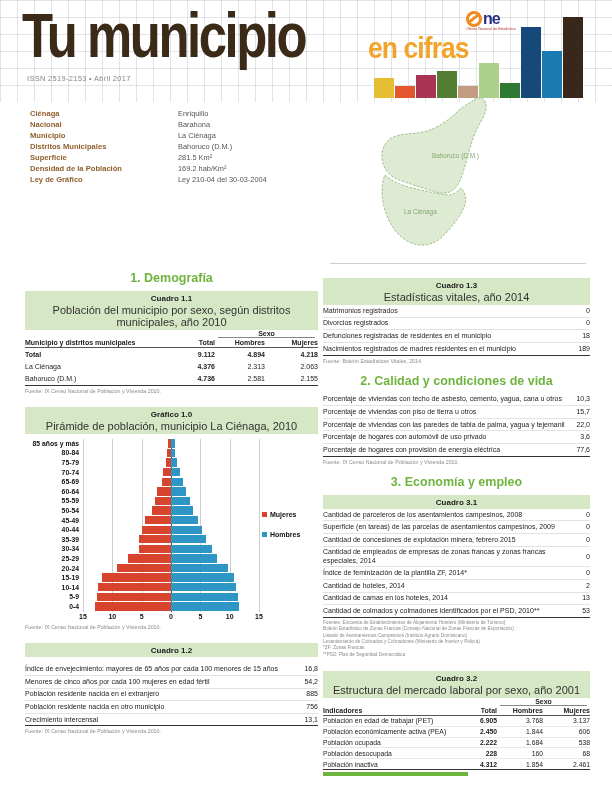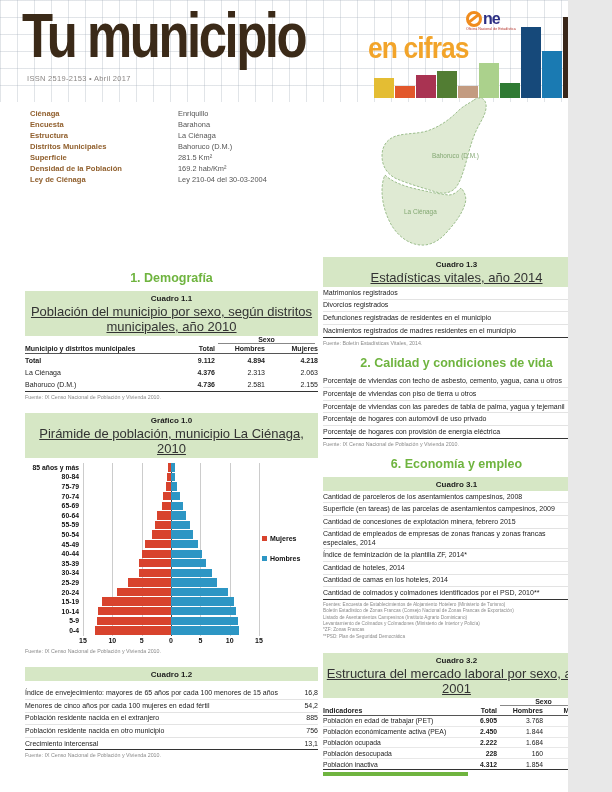--- a/index.html
+++ b/index.html
@@ -1,16 +1,16 @@
 <!DOCTYPE html>
 <html><head>
 <meta charset="utf-8">
 <style>
   html,body{margin:0;padding:0;background:#e8e8e8;}
-  .page{position:relative;width:568px;height:792px;background:#ffffff;overflow:hidden;
+  .page{position:relative;width:612px;height:792px;background:#ffffff;overflow:hidden;
         font-family:"Liberation Sans",sans-serif;color:#222;}
   
   .header{position:absolute;left:0;top:0;width:612px;height:102px;background:#fff;}
   .header::before{content:"";position:absolute;inset:0;
      background-image:linear-gradient(rgba(170,180,190,.35) 1px,transparent 1px),
                       linear-gradient(90deg,rgba(170,180,190,.35) 1px,transparent 1px);
      background-size:17px 17px;}
   .main-title{position:absolute;left:22px;top:4px;font-size:62px;font-weight:bold;color:#3b2a18;
      letter-spacing:-3px;line-height:1.0;transform:scale(0.82,1.02);transform-origin:left top;white-space:nowrap;}
   .sub-title{position:absolute;left:368px;top:31px;font-size:30px;font-weight:bold;color:#f2a42a;
@@ -28,25 +28,25 @@
   .info{position:absolute;left:30px;top:108px;width:315px;}
   .inforow{display:flex;height:11px;align-items:center;}
   .infolabel{width:148px;font-size:7.6px;font-weight:bold;color:#91602e;}
   .infovalue{font-size:7.4px;color:#555;}
   
   .map{position:absolute;left:378px;top:94px;width:202px;height:168px;}
   .map-label{position:absolute;font-size:6.4px;color:#84a873;white-space:nowrap;}
   .map-rule{position:absolute;left:330px;top:263px;width:256px;border-top:1px solid #cfcfcf;}
   
   .col-left{position:absolute;left:25px;top:271px;width:293px;}
-  .col-right{position:absolute;left:323px;top:257px;width:267px;}
+  .col-right{position:absolute;left:323px;top:278px;width:267px;}
   .sec-title{color:#6fb43f;font-weight:bold;font-size:12.5px;text-align:center;margin-bottom:6px;}
   .band{background:#d6e7c5;text-align:center;padding:3px 2px 2px;}
   .band .bt{font-size:8px;font-weight:bold;color:#1d1d1d;}
-  .band .bs{font-size:13px;color:#333;margin-top:1px;text-decoration:underline;}
+  .band .bs{font-size:11px;color:#333;margin-top:1px;}
   .fuente{font-size:5.3px;color:#8a8a8a;margin-top:2px;}
   
   .itable{border-bottom:1.5px solid #333;}
   .irow{display:flex;justify-content:space-between;align-items:center;
         border-bottom:1px solid #e3e3e3;padding:1.8px 0;font-size:7px;color:#222;line-height:1.15;}
   .irow:last-child{border-bottom:none;}
   .ilabel{padding-right:6px;}
   .ival{white-space:nowrap;text-align:right;}
   
   .dt-head{display:flex;align-items:flex-end;border-bottom:1px solid #555;padding-bottom:1px;}
@@ -115,41 +115,41 @@
         <div class="hbar" style="height: 81px; background: rgb(57, 39, 26);"></div>
       </div>
   </div>
 
   <div class="info">
     <div class="inforow">
         <span class="infolabel">Ciénaga</span>
         <span class="infovalue">Enriquillo</span>
       </div>
     <div class="inforow">
-        <span class="infolabel">Encuesta</span>
+        <span class="infolabel">Nacional</span>
         <span class="infovalue">Barahona</span>
       </div>
     <div class="inforow">
-        <span class="infolabel">Estructura</span>
+        <span class="infolabel">Municipio</span>
         <span class="infovalue">La Ciénaga</span>
       </div>
     <div class="inforow">
         <span class="infolabel">Distritos Municipales</span>
         <span class="infovalue">Bahoruco (D.M.)</span>
       </div>
     <div class="inforow">
         <span class="infolabel">Superficie</span>
         <span class="infovalue">281.5 Km²</span>
       </div>
     <div class="inforow">
         <span class="infolabel">Densidad de la Población</span>
         <span class="infovalue">169.2 hab/Km²</span>
       </div>
     <div class="inforow">
-        <span class="infolabel">Ley de Ciénaga</span>
+        <span class="infolabel">Ley de Gráfico</span>
         <span class="infovalue">Ley 210-04 del 30-03-2004</span>
       </div>
   </div>
 
   <div class="map">
     <svg width="202" height="168" viewBox="0 0 202 168">
       <path d="M96 6 C101 2 107 4 108 10 C109 17 105 24 101 31 C96 40 93 50 90 61 C87 72 84 84 79 92 C75 98 67 101 58 98 C45 94 31 90 19 85 C10 81 4 73 4 62 C4 52 9 45 18 42 C28 39 39 40 49 37 C61 33 71 26 79 18 C85 12 90 10 96 6 Z" fill="#dfead3" stroke="#93b882" stroke-width="0.9" stroke-dasharray="2.5,1.5"></path>
       <path d="M7 81 C13 87 23 91 34 94 C47 97 60 100 71 101 C76 101 80 97 83 94 C87 98 89 104 87 110 C84 120 77 129 69 138 C62 146 53 152 42 151 C31 150 21 143 14 132 C8 122 4 109 4 97 C4 91 5 85 7 81 Z" fill="#dfead3" stroke="#93b882" stroke-width="0.9" stroke-dasharray="2.5,1.5"></path>
     </svg>
     <span class="map-label" style="left:54px;top:58px;">Bahoruco (D.M.)</span>
@@ -488,21 +488,21 @@
           </div>
         <div class="irow">
             <span class="ilabel">Porcentaje de hogares con provisión de energía eléctrica</span>
             <span class="ival">77,6</span>
           </div>
       </div>
       <div class="fuente">Fuente: IX Censo Nacional de Población y Vivienda 2010.</div>
     </div>
 
     <div class="gap10"></div>
-    <div class="sec-title">6. Economía y empleo</div>
+    <div class="sec-title">3. Economía y empleo</div>
 
     <div>
       <div class="band">
         <div class="bt">Cuadro 3.1</div>
       </div>
       <div class="itable">
         <div class="irow">
             <span class="ilabel">Cantidad de parceleros de los asentamientos campesinos, 2008</span>
             <span class="ival">0</span>
           </div>

